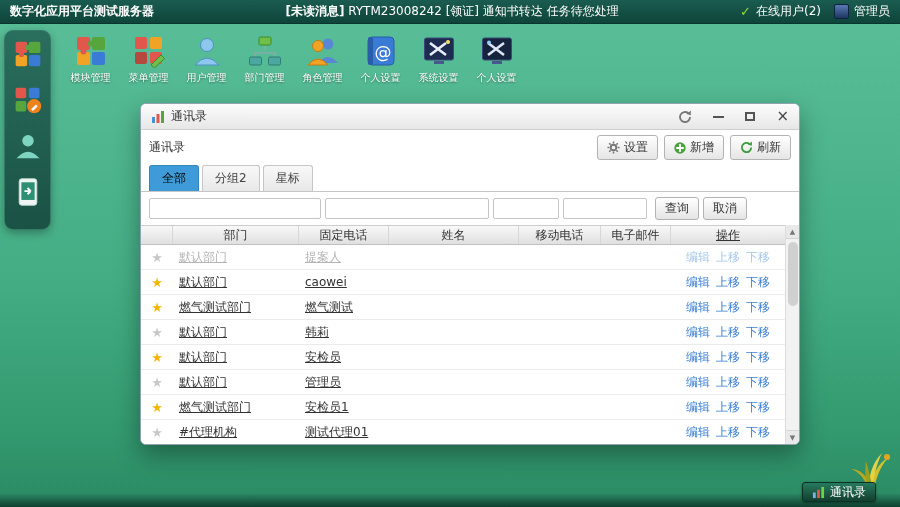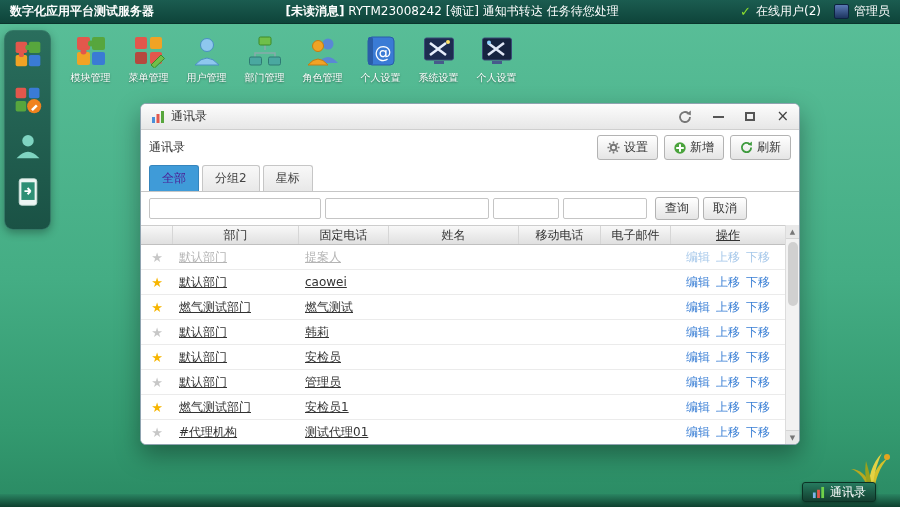--- a/index.html
+++ b/index.html
@@ -69,21 +69,21 @@
     background: linear-gradient(#ffffff, #e5e5e5); border: 1px solid #b3b3b3;
     border-radius: 3px; padding: 3px 9px; cursor: pointer; white-space: nowrap;
   }
 
   .tabs { display: flex; gap: 3px; padding-left: 8px; align-items: flex-end; border-bottom: 1px solid #c6c6c6; }
   .tab {
     font-size: 12px; padding: 4px 12px; color: #444; cursor: pointer;
     background: linear-gradient(#f8f8f8, #e8e8e8); border: 1px solid #c6c6c6; border-bottom: none;
     border-radius: 3px 3px 0 0;
   }
-  .tab.active { background: #3f9bd8; color: #4c1d95; border-color: #3585bd; }
+  .tab.active { background: #3f9bd8; color: #000000; border-color: #3585bd; }
 
   .search-row { display: flex; align-items: center; gap: 4px; padding: 5px 8px; }
   .sinput { height: 21px; border: 1px solid #c5c5c5; border-radius: 2px; font-size: 12px; padding: 0 4px; }
   .w1 { width: 172px; } .w2 { width: 164px; } .w3 { width: 66px; } .w4 { width: 84px; }
   .search-spacer { flex: 1; }
   .btn.small { padding: 2px 9px; }
   .search-right-pad { width: 40px; flex: none; }
 
   .table-wrap { position: relative; flex: 1; overflow: hidden; }
   .cell { flex: none; overflow: hidden; white-space: nowrap; }

